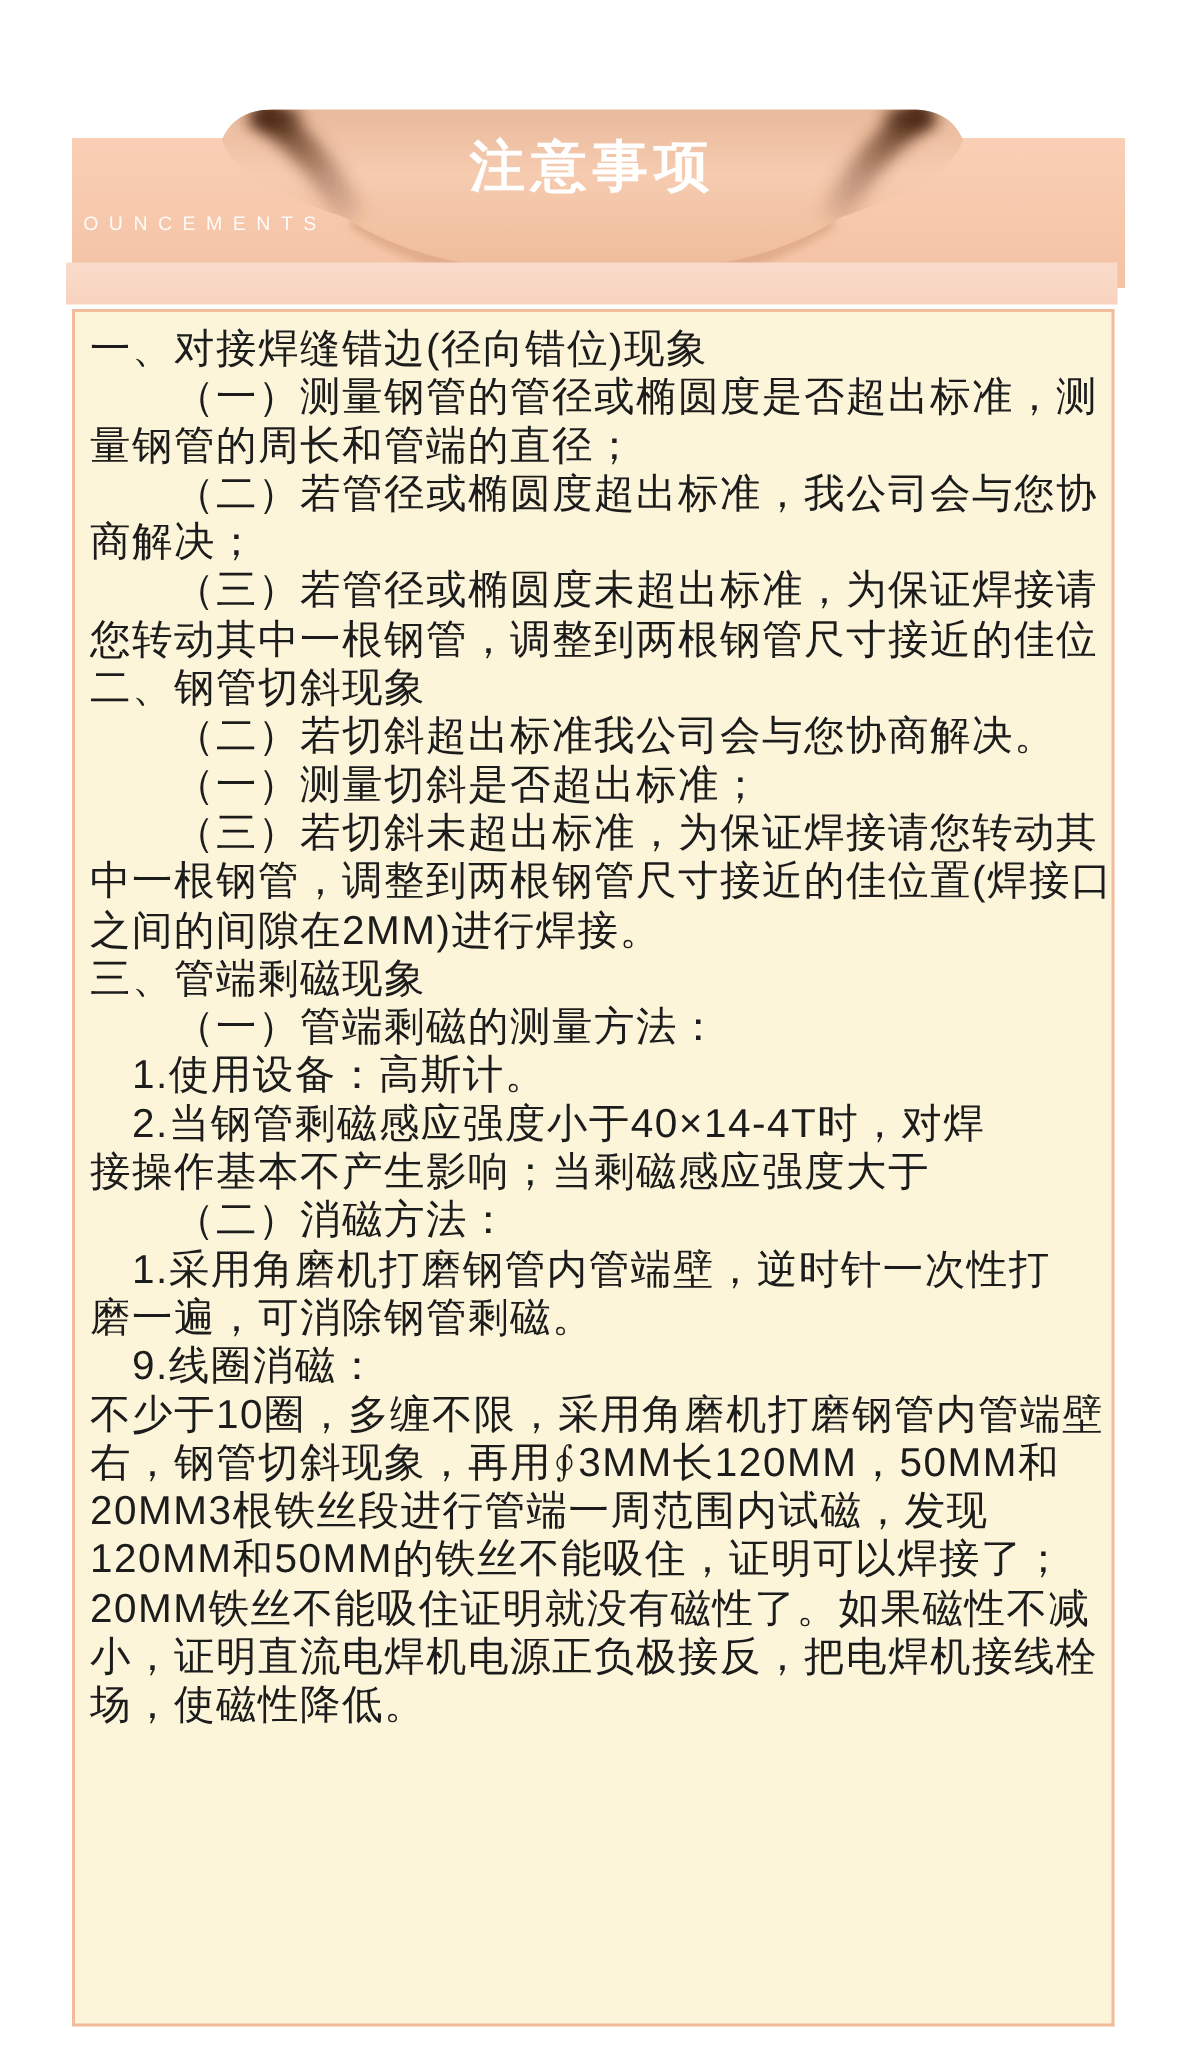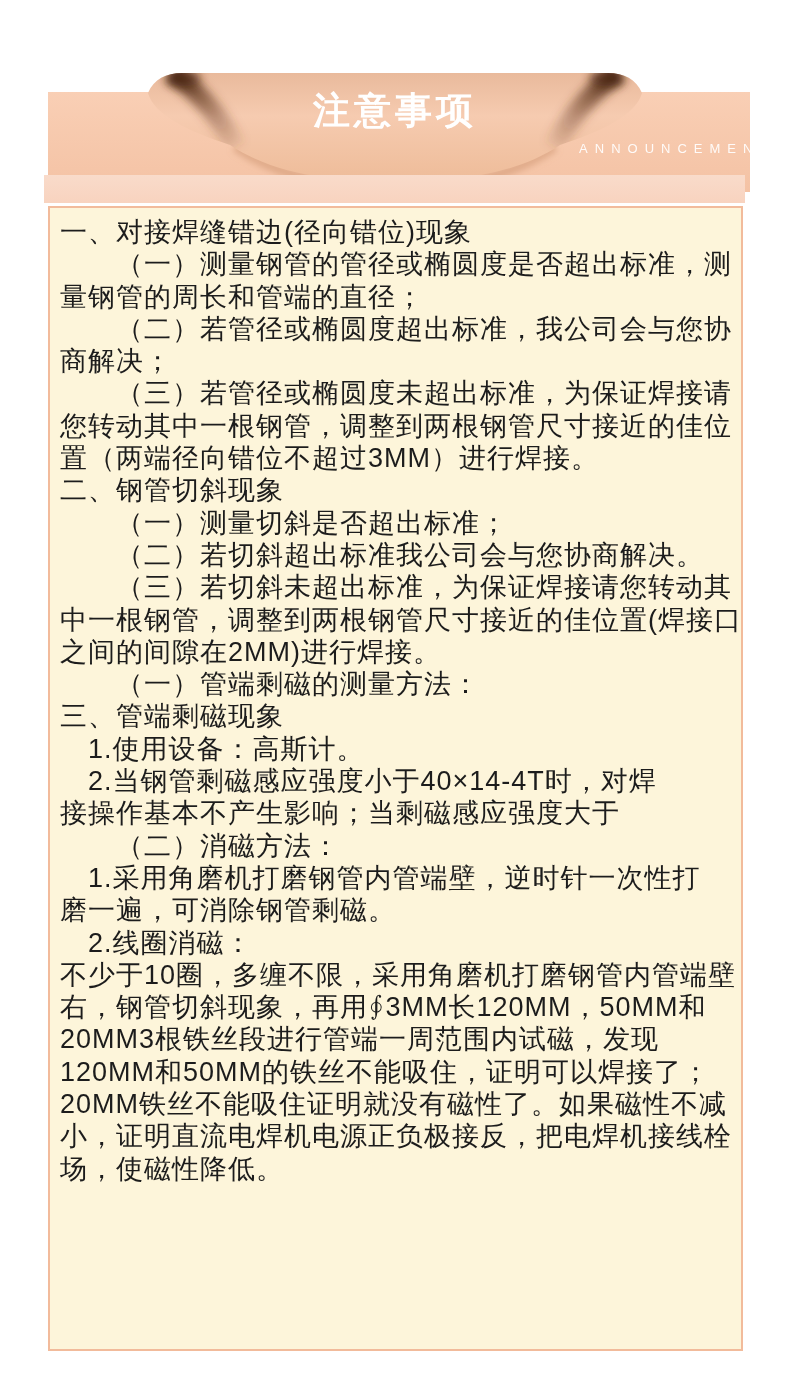--- a/index.html
+++ b/index.html
@@ -31,21 +31,21 @@
     font-weight: bold;
     letter-spacing: 4px;
     color: #ffffff;
     line-height: 1.1;
     white-space: pre;
   }
   .banner-subtitle {
     position: absolute;
     top: 112px; left: 0;
     width: 790px;
-    text-align: right;
+    text-align: left;
     font-size: 13px;
     font-weight: normal;
     letter-spacing: 7px;
     text-indent: 7px;
     color: rgba(255,255,255,0.92);
     white-space: pre;
   }
 
   
   .divider-strip {
@@ -138,36 +138,35 @@
 
 <div class="notice-panel">
   <div class="notice-text">
       <div class="text-line">一、对接焊缝错边(径向错位)现象</div>
       <div class="text-line">　　（一）测量钢管的管径或椭圆度是否超出标准，测</div>
       <div class="text-line">量钢管的周长和管端的直径；</div>
       <div class="text-line">　　（二）若管径或椭圆度超出标准，我公司会与您协</div>
       <div class="text-line">商解决；</div>
       <div class="text-line">　　（三）若管径或椭圆度未超出标准，为保证焊接请</div>
       <div class="text-line">您转动其中一根钢管，调整到两根钢管尺寸接近的佳位</div>
-      <div class="text-line">置（两端径向错位不超过3MM）进行焊接。</div>
       <div class="text-line">二、钢管切斜现象</div>
+      <div class="text-line">　　（二）若切斜超出标准我公司会与您协商解决。</div>
       <div class="text-line">　　（一）测量切斜是否超出标准；</div>
-      <div class="text-line">　　（二）若切斜超出标准我公司会与您协商解决。</div>
       <div class="text-line">　　（三）若切斜未超出标准，为保证焊接请您转动其</div>
       <div class="text-line">中一根钢管，调整到两根钢管尺寸接近的佳位置(焊接口</div>
       <div class="text-line">之间的间隙在2MM)进行焊接。</div>
+      <div class="text-line">三、管端剩磁现象</div>
       <div class="text-line">　　（一）管端剩磁的测量方法：</div>
-      <div class="text-line">三、管端剩磁现象</div>
       <div class="text-line">　1.使用设备：高斯计。</div>
       <div class="text-line">　2.当钢管剩磁感应强度小于40×14-4T时，对焊</div>
       <div class="text-line">接操作基本不产生影响；当剩磁感应强度大于</div>
       <div class="text-line">　　（二）消磁方法：</div>
       <div class="text-line">　1.采用角磨机打磨钢管内管端壁，逆时针一次性打</div>
       <div class="text-line">磨一遍，可消除钢管剩磁。</div>
-      <div class="text-line">　2.线圈消磁：</div>
+      <div class="text-line">　9.线圈消磁：</div>
       <div class="text-line">不少于10圈，多缠不限，采用角磨机打磨钢管内管端壁</div>
       <div class="text-line">右，钢管切斜现象，再用∮3MM长120MM，50MM和</div>
       <div class="text-line">20MM3根铁丝段进行管端一周范围内试磁，发现</div>
       <div class="text-line">120MM和50MM的铁丝不能吸住，证明可以焊接了；</div>
       <div class="text-line">20MM铁丝不能吸住证明就没有磁性了。如果磁性不减</div>
       <div class="text-line">小，证明直流电焊机电源正负极接反，把电焊机接线栓</div>
       <div class="text-line">场，使磁性降低。</div>
     </div>
 </div>
 

